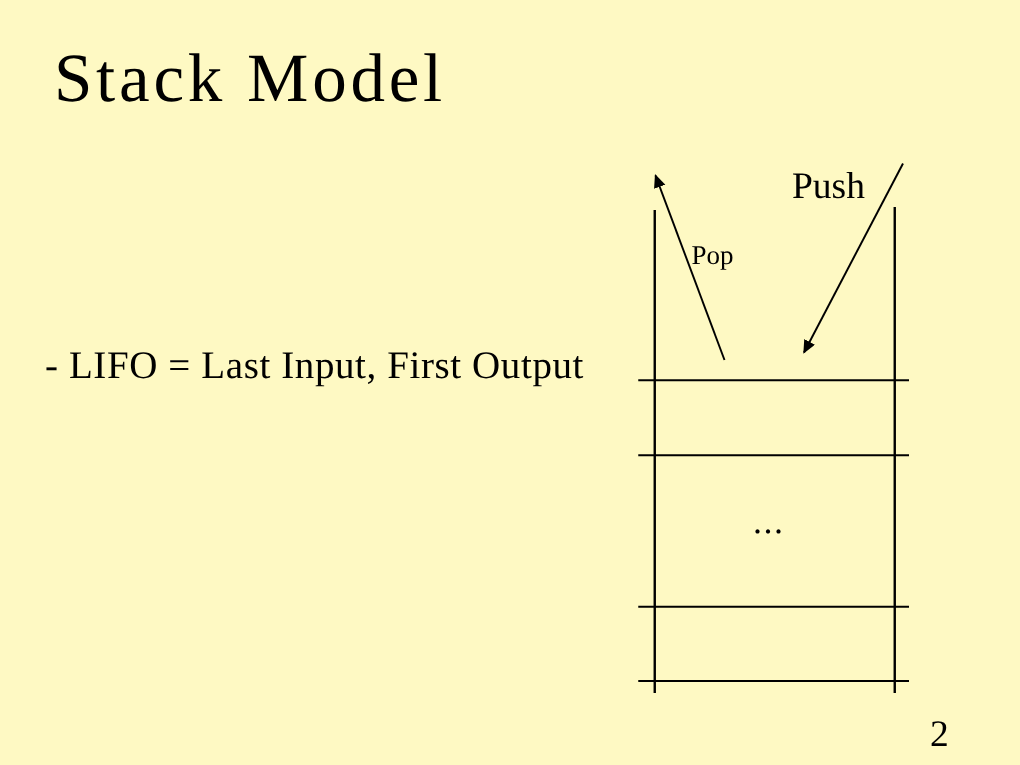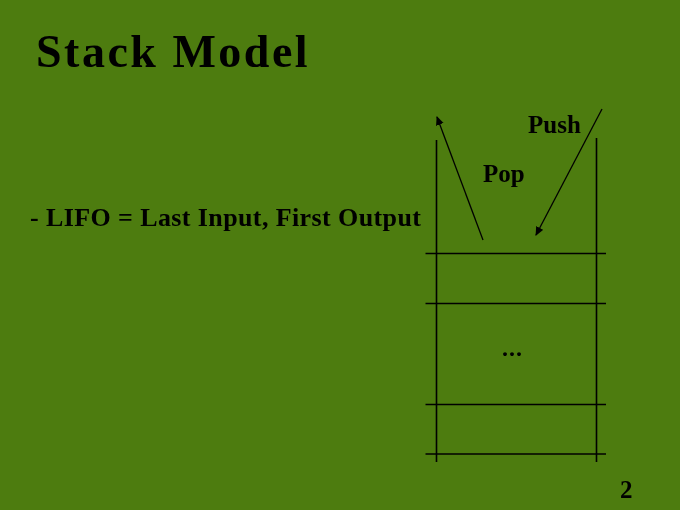--- a/index.html
+++ b/index.html
@@ -4,25 +4,25 @@
 <style>
   html, body {
     margin: 0;
     padding: 0;
     background: #ffffff;
   }
   .slide {
     position: relative;
     width: 680px;
     height: 510px;
-    background: #4d7c0f;
+    background: #fef9c3;
     overflow: hidden;
     font-family: "Liberation Serif", "DejaVu Serif", serif;
     color: #000000;
-    font-weight: bold;
+    font-weight: normal;
   }
   .diagram-svg {
     position: absolute;
     left: 0;
     top: 0;
     width: 680px;
     height: 510px;
   }
   .txt {
     position: absolute;
@@ -30,33 +30,33 @@
     white-space: nowrap;
   }
   .title {
     left: 36px;
     top: 29px;
     font-size: 46px;
     letter-spacing: 2.5px;
   }
   .bullet {
     left: 30px;
-    top: 205px;
+    top: 231px;
     font-size: 26px;
     letter-spacing: 0.4px;
   }
   .push-label {
     left: 528px;
     top: 112px;
     font-size: 25px;
   }
   .pop-label {
-    left: 483px;
+    left: 461px;
     top: 161px;
-    font-size: 25px;
+    font-size: 18px;
   }
   .ellipsis-label {
     left: 502px;
     top: 336px;
     font-size: 24px;
     letter-spacing: 1px;
   }
   .page-number {
     left: 620px;
     top: 477px;

